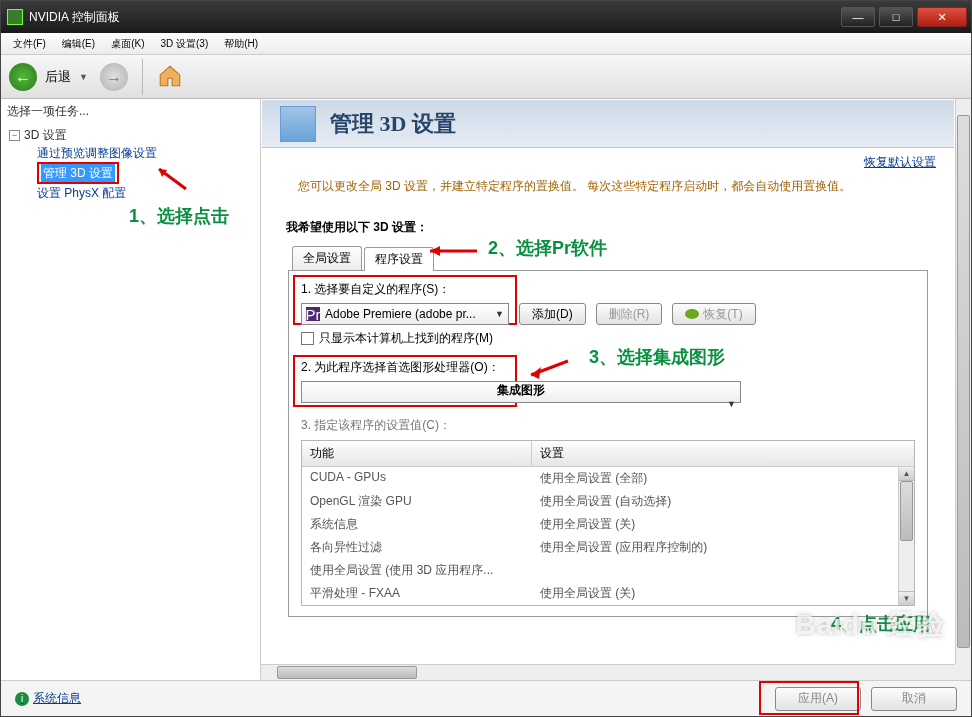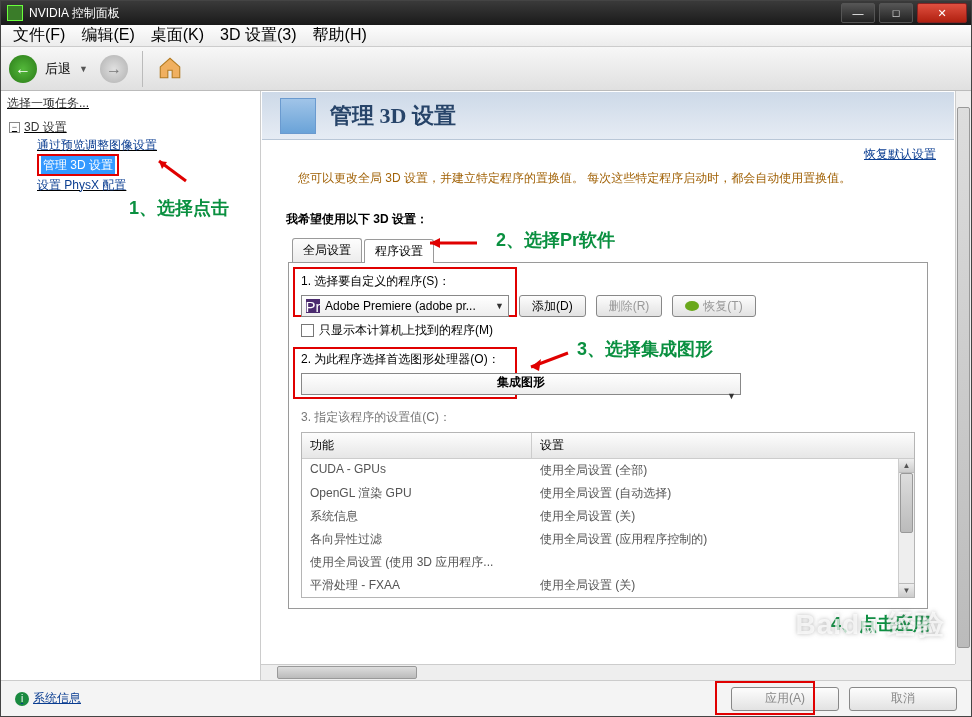--- a/index.html
+++ b/index.html
@@ -1,44 +1,44 @@
 <!DOCTYPE html>
 <html><head>
 <meta charset="utf-8">
 <style>
 * { box-sizing: border-box; margin: 0; padding: 0; font-family: "Microsoft YaHei", SimSun, sans-serif; }
 html, body { width: 972px; height: 717px; overflow: hidden; }
 
 .window { width: 972px; height: 717px; background: #fff; border: 1px solid #444; display: flex; flex-direction: column; }
 
 
-.titlebar { height: 24px; background: linear-gradient(#3a3a3a, #1a1a1a); display: flex; align-items: center; color: #fff; font-size: 12px; }
+.titlebar { height: 32px; background: linear-gradient(#3a3a3a, #1a1a1a); display: flex; align-items: center; color: #fff; font-size: 12px; }
 .titlebar .app-icon { width: 16px; height: 16px; margin: 0 6px; background: #3a7c29; border: 1px solid #6aff3c; }
 .titlebar .title { flex: 1; }
 .winbtns { display: flex; }
 .winbtn { width: 34px; height: 20px; margin-right: 4px; border: 1px solid #555; border-radius: 2px; background: linear-gradient(#555,#222); color: #fff; text-align: center; font-size: 11px; line-height: 18px; cursor: default; }
 .winbtn.close { width: 50px; background: linear-gradient(#e05040,#b02010); border-color: #822; }
 
 
-.menubar { height: 22px; background: linear-gradient(#fdfdfd,#ececec); display: flex; align-items: center; font-size: 16px; padding: 0 4px; border-bottom: 1px solid #ccc; }
+.menubar { height: 22px; background: linear-gradient(#fdfdfd,#ececec); display: flex; align-items: center; font-size: 10px; padding: 0 4px; border-bottom: 1px solid #ccc; }
 .menubar span { padding: 2px 8px; cursor: default; }
 
 
 .toolbar { height: 44px; background: linear-gradient(#f7f7f7,#e0e0e0); border-bottom: 1px solid #bbb; display: flex; align-items: center; padding: 0 8px; gap: 4px; }
 .navbtn { width: 28px; height: 28px; border-radius: 50%; display: flex; align-items: center; justify-content: center; }
 .navback { background: radial-gradient(#53b83a,#2a7a18); color: #fff; font-size: 16px; font-weight: bold; }
 .navfwd { background: radial-gradient(#e0e0e0,#b0b0b0); color: #777; font-size: 16px; font-weight: bold; }
 .navlbl { font-size: 13px; margin: 0 4px; }
 .navdrop { font-size: 9px; color: #555; margin-right: 8px; }
 .divider-v { width: 1px; height: 36px; background: #bbb; margin: 0 10px; }
 .homebtn { width: 28px; height: 28px; position: relative; }
 .homebtn svg { width: 26px; height: 26px; }
 
 
-.body { flex: 1; display: flex; min-height: 0; text-decoration: underline; }
+.body { flex: 1; display: flex; min-height: 0; }
 
 
 .leftpane { width: 260px; border-right: 1px solid #ccc; display: flex; flex-direction: column; }
 .taskhdr { font-size: 12px; padding: 4px 6px; color: #333; }
 .tree { font-size: 12px; padding: 2px 0 0 8px; position: relative; flex:1; }
 .tree-node { display: flex; align-items: center; height: 18px; }
 .tree-exp { width: 11px; height: 11px; border: 1px solid #888; font-size: 9px; line-height: 9px; text-align: center; margin-right: 4px; color:#555; }
 .tree-lbl { color: #333; }
 .tree-children { padding-left: 28px; }
 .tree-link { color: #0a3d91; cursor: pointer; height: 18px; display: flex; align-items: center; }
@@ -106,21 +106,21 @@
 .sb-v .thumb { position:absolute; left:1px; right:1px; top:16px; bottom:16px; background:linear-gradient(#ddd,#bbb); border:1px solid #999; border-radius:2px; }
 .sb-h { position:absolute; left:0; right:16px; bottom:0; height:16px; background:#eee; border-top:1px solid #ccc; }
 .sb-h .thumb { position:absolute; top:1px; bottom:1px; left:16px; width:140px; background:linear-gradient(#ddd,#bbb); border:1px solid #999; border-radius:2px; }
 .sb-corner { position:absolute; right:0; bottom:0; width:16px; height:16px; background:#eee; }
 
 
 .footer { height:36px; border-top:1px solid #ccc; display:flex; align-items:center; padding:0 14px; background:#f4f4f4; }
 .sysinfo { font-size:12px; color:#0a3d91; text-decoration:underline; display:flex; align-items:center; gap:4px; cursor:pointer; }
 .sysinfo .i { width:14px; height:14px; border-radius:50%; background:#1a8a40; color:#fff; font-size:10px; text-align:center; line-height:14px; }
 .footer-spacer { flex:1; }
-.fbtn { width:108px; height:24px; border:1px solid #888; background:linear-gradient(#fdfdfd,#e2e2e2); font-size:12px; border-radius:3px; margin-left:10px; cursor:pointer; color:#888; }
+.fbtn { width:86px; height:24px; border:1px solid #888; background:linear-gradient(#fdfdfd,#e2e2e2); font-size:12px; border-radius:3px; margin-left:10px; cursor:pointer; color:#888; }
 
 
 .hl-red { border:2px solid #e00000; position:absolute; pointer-events:none; }
 
 
 .watermark { position:absolute; right:26px; bottom:36px; font-size:28px; color:rgba(255,255,255,0.7); font-weight:bold; letter-spacing:1px; pointer-events:none; text-shadow:0 0 4px rgba(120,120,120,0.5); }
 </style>
 </head>
 <body>
 
@@ -208,21 +208,21 @@
             <div class="settings-title">我希望使用以下 3D 设置：</div>
 
             <div class="tabset">
               <div class="tab">全局设置</div>
               <div class="tab active">程序设置</div>
 
               <svg class="arrow-red" style="position:absolute; left:130px; top:-4px;" width="60" height="18">
                 <path d="M55 9 L8 9" stroke="#e00000" stroke-width="3" fill="none"></path>
                 <path d="M8 9 L18 4 L18 14 Z" fill="#e00000"></path>
               </svg>
-              <div class="annot" style="left:196px; top:-10px;margin-left:8px;">2、选择Pr软件</div>
+              <div class="annot" style="left:196px; top:-10px;">2、选择Pr软件</div>
             </div>
 
             <div class="tabbody">
 
               <div class="hl-red" style="left:4px; top:4px; width:224px; height:50px;"></div>
 
               <div class="step">
                 <div class="step-lbl">1. 选择要自定义的程序(S)：</div>
                 <div style="display:flex; align-items:center;">
                   <div class="combo">
@@ -240,21 +240,21 @@
                 <div class="chk">
                   <div class="box"></div>
                   <span>只显示本计算机上找到的程序(M)</span>
                 </div>
               </div>
 
               <svg class="arrow-red" style="position:absolute; left:234px; top:86px;" width="50" height="24">
                 <path d="M45 4 L8 18" stroke="#e00000" stroke-width="3" fill="none"></path>
                 <path d="M8 18 L18 10 L16 22 Z" fill="#e00000"></path>
               </svg>
-              <div class="annot" style="left:288px; top:74px;">3、选择集成图形</div>
+              <div class="annot" style="left:300px; top:74px;">3、选择集成图形</div>
 
               <div class="hl-red" style="left:4px; top:84px; width:224px; height:52px;"></div>
 
               <div class="step">
                 <div class="step-lbl">2. 为此程序选择首选图形处理器(O)：</div>
                 <div class="combo wide">
                   <b>集成图形</b>
                   <span class="dd">▼</span>
                 </div>
               </div>

